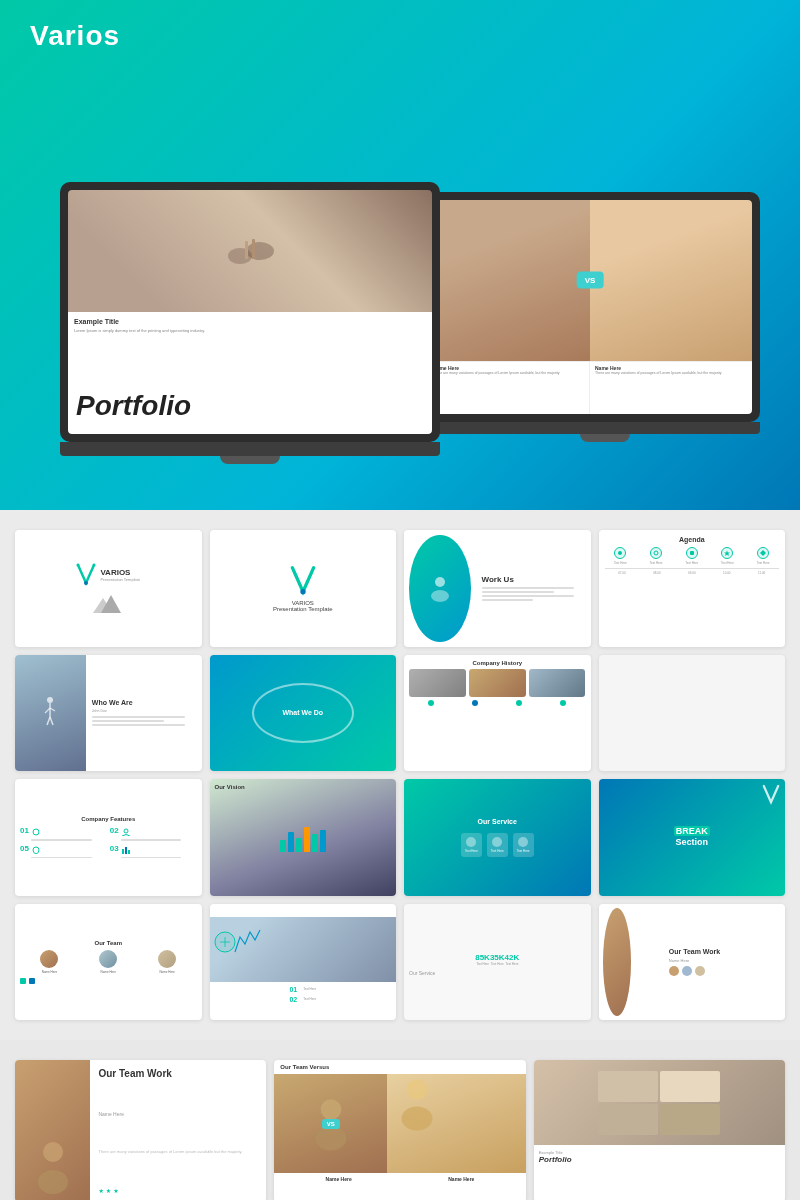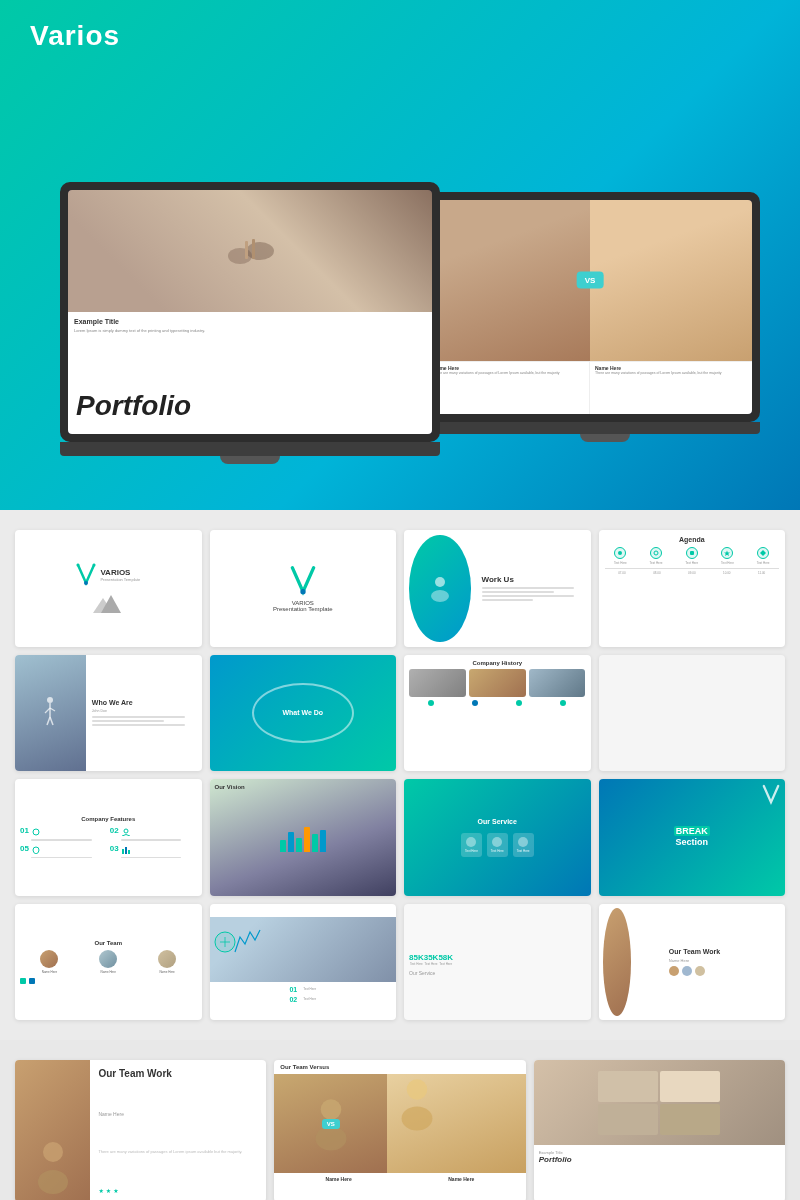--- a/index.html
+++ b/index.html
@@ -610,21 +610,21 @@
     }
     .mission-line { flex: 1; height: 2px; background: #eee; }
 
     .thumb-our-service-2 {
       background: #f8f8f8;
       align-items: flex-start;
       padding: 5px;
     }
     .stats-row {
       display: flex;
-      justify-content: flex-start;
+      justify-content: center;
       width: 100%;
       margin-top: 5px;
     }
     .stat-item {
       display: flex;
       flex-direction: column;
       align-items: center;
     }
     .stat-num {
       font-size: 8px;
@@ -1186,21 +1186,21 @@
     <div class="stats-row">
       <div class="stat-item">
         <div class="stat-num">85K</div>
         <div class="stat-label">Text Here</div>
       </div>
       <div class="stat-item">
         <div class="stat-num">35K</div>
         <div class="stat-label">Text Here</div>
       </div>
       <div class="stat-item">
-        <div class="stat-num">58K</div>
+        <div class="stat-num">42K</div>
         <div class="stat-label">Text Here</div>
       </div>
     </div>
     <div class="service-label-bottom">Our Service</div>
   </div>
 
   <div class="thumb thumb-our-team-work">
     <div class="team-work-left">
       <div class="team-work-img tw-img-1" style="width:28px;height:28px;border-radius:50%;overflow:hidden;background:linear-gradient(135deg,#c8a070,#a07050);">
       </div>

